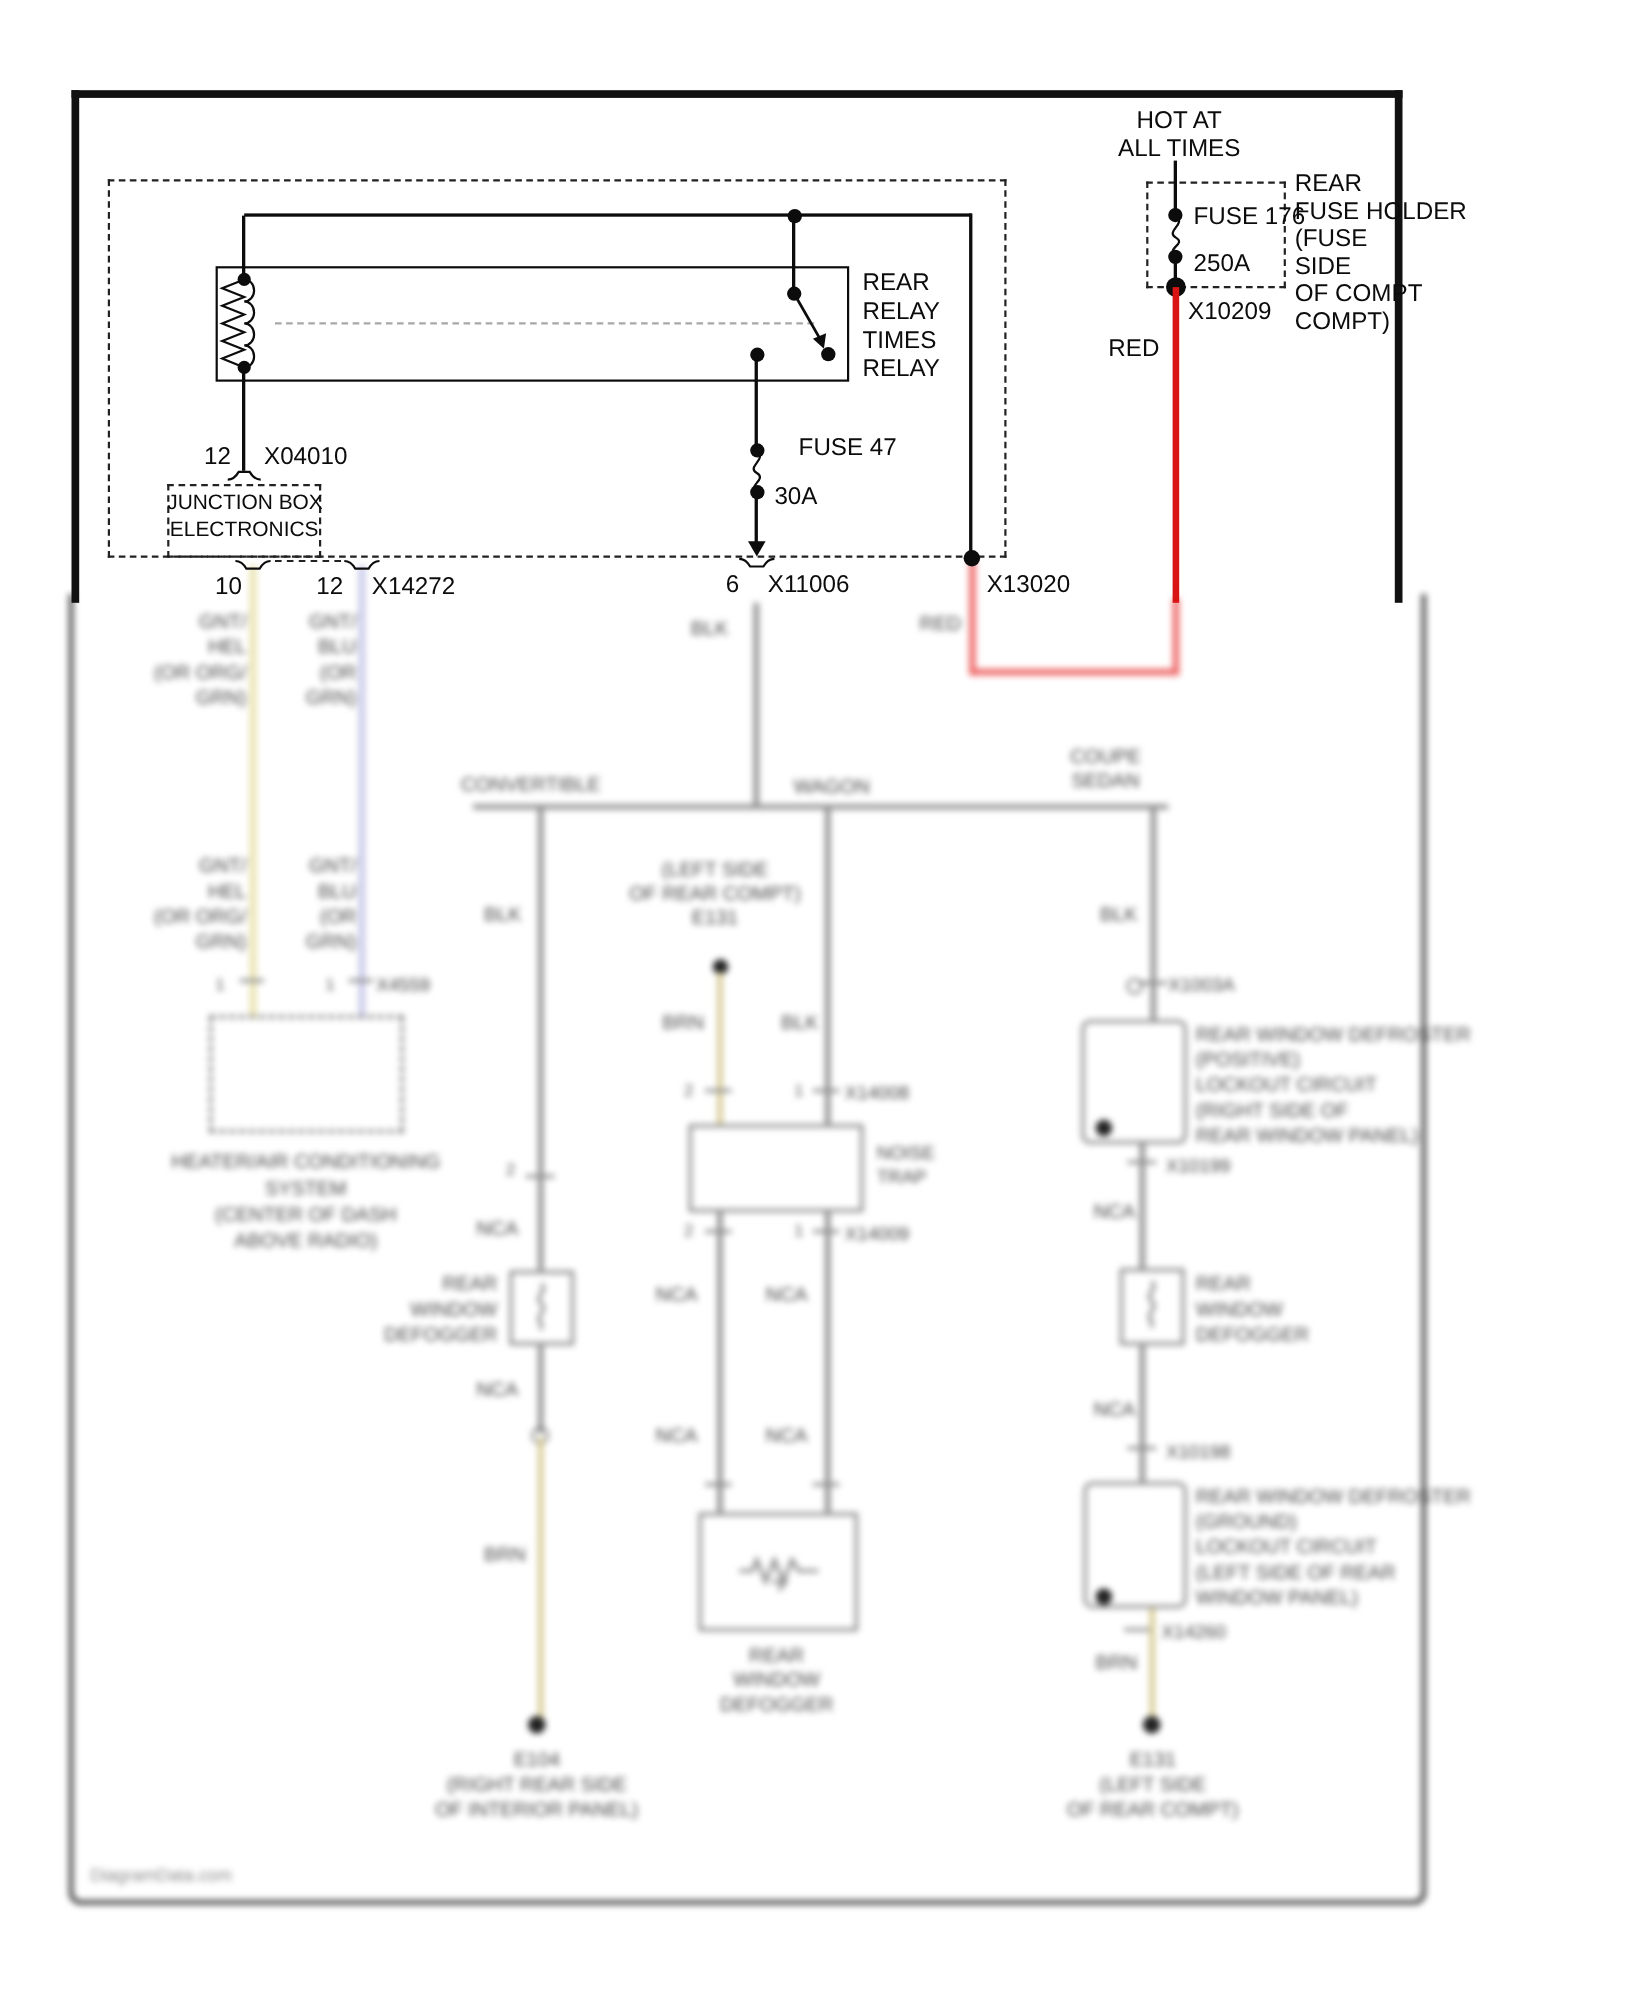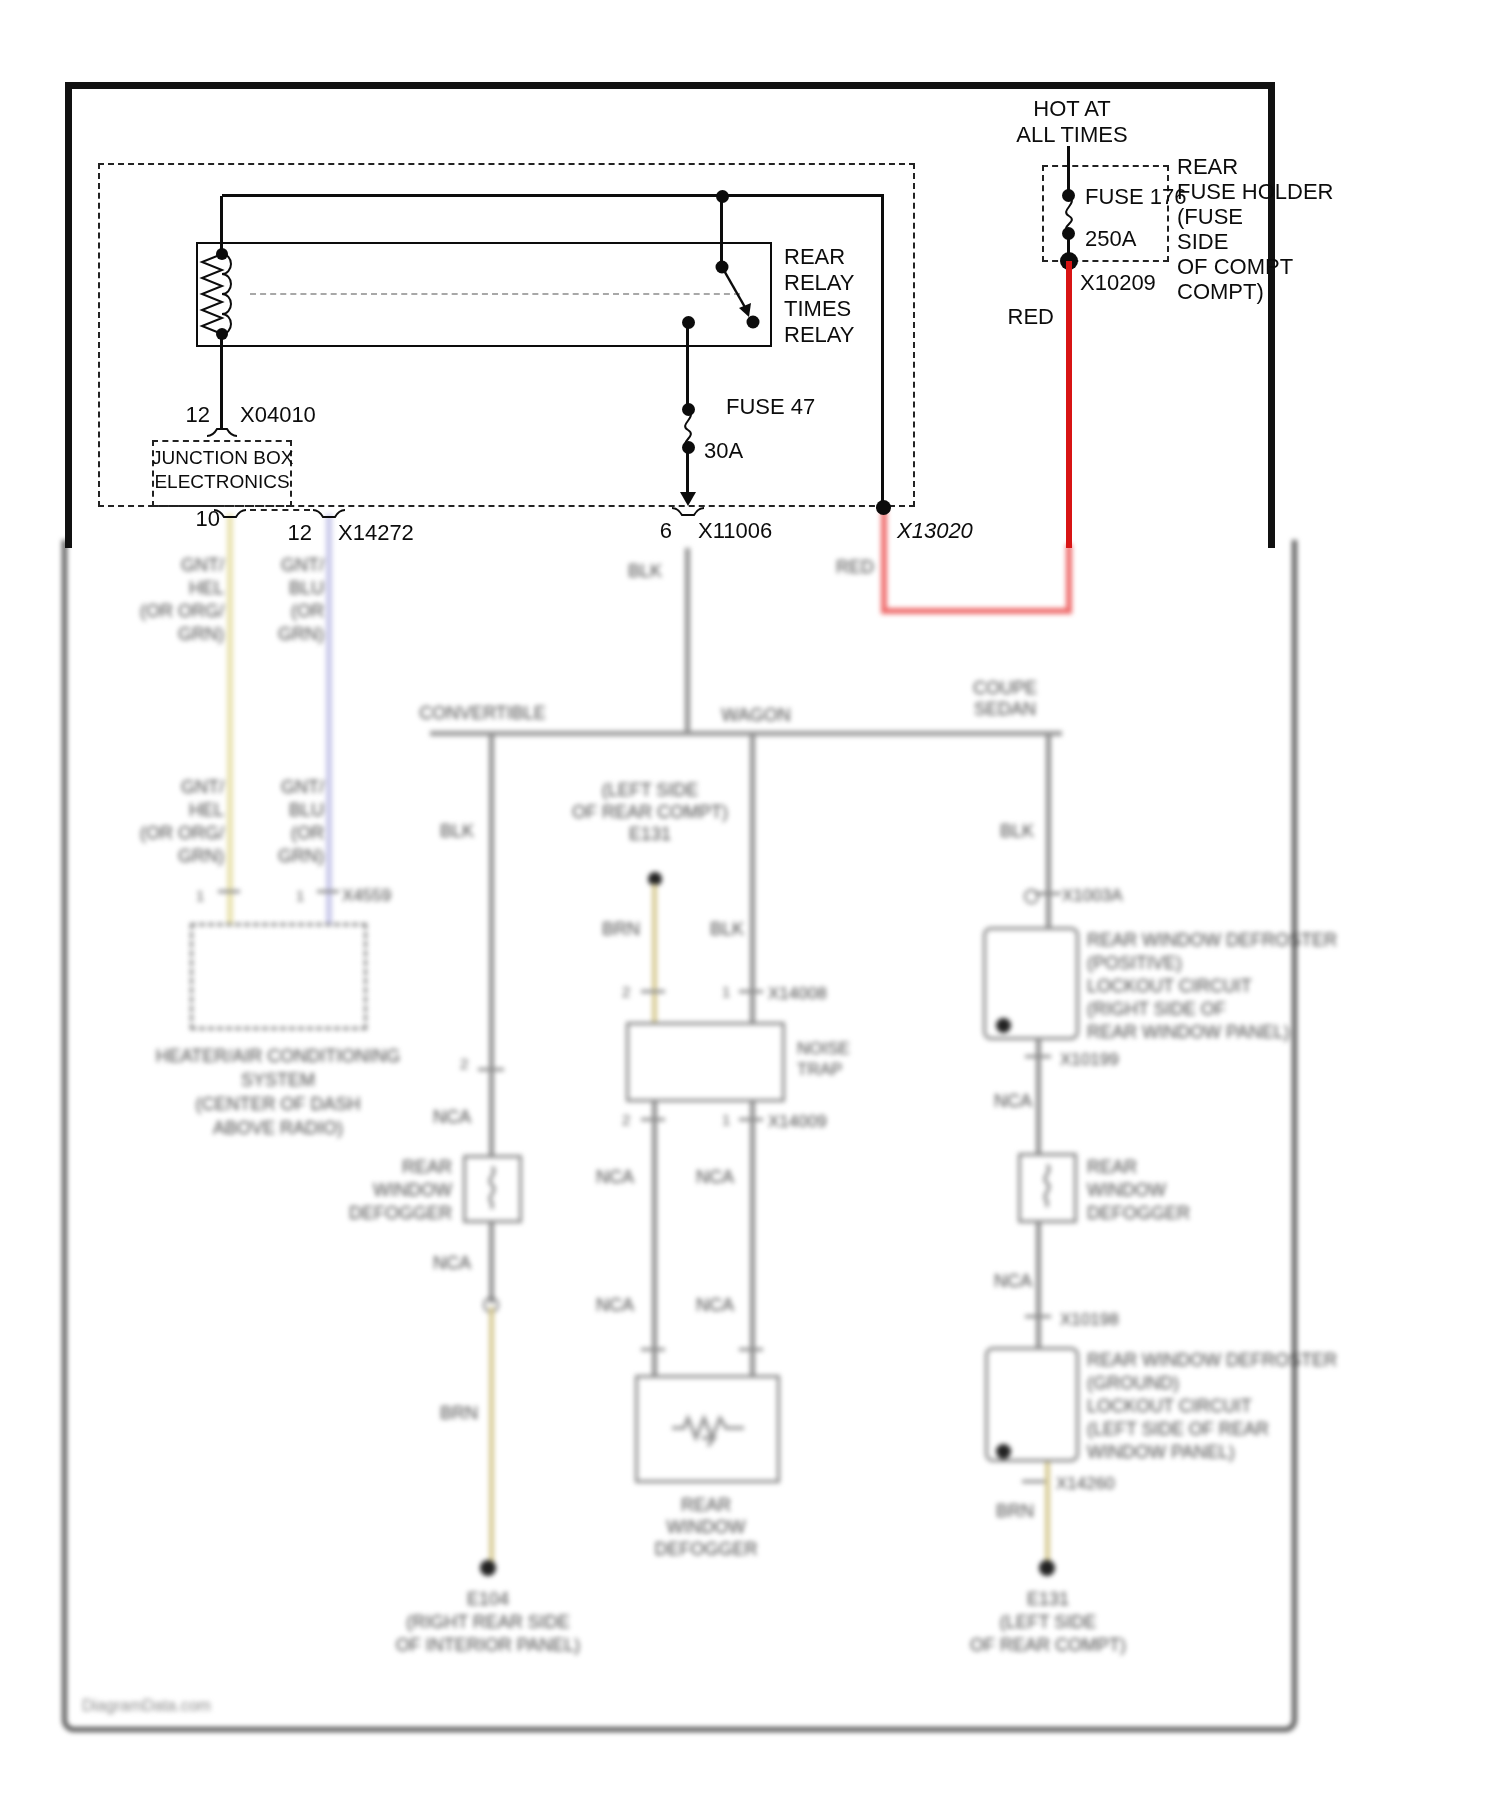--- a/index.html
+++ b/index.html
@@ -294,32 +294,32 @@
         <span>ELECTRONICS</span>
     </div>
 
     <svg style="left:212px;top:508px;" width="36" height="12" viewBox="0 0 36 12">
       <path d="M2,2 Q8,2 12,9 L24,9 Q28,2 34,2" fill="none" stroke="#0c0c0c" stroke-width="2"></path>
     </svg>
     <svg style="left:311px;top:508px;" width="36" height="12" viewBox="0 0 36 12">
       <path d="M2,2 Q8,2 12,9 L24,9 Q28,2 34,2" fill="none" stroke="#0c0c0c" stroke-width="2"></path>
     </svg>
     <div class="box" style="left:250px;top:509px;width:60px;height:0;border-top:2px dashed #222;"></div>
-    <div class="lbl right" style="left:190px;top:506px;width:30px;">10</div>
+    <div class="lbl right" style="left:190px;top:520px;width:30px;">10</div>
     <div class="lbl right" style="left:284px;top:520px;width:28px;">12</div>
     <div class="lbl" style="left:338px;top:520px;">X14272</div>
 
     <svg style="left:670px;top:506px;" width="36" height="12" viewBox="0 0 36 12">
       <path d="M2,2 Q8,2 12,9 L24,9 Q28,2 34,2" fill="none" stroke="#0c0c0c" stroke-width="2"></path>
     </svg>
     <div class="lbl right" style="left:648px;top:518px;width:24px;">6</div>
     <div class="lbl" style="left:698px;top:518px;">X11006</div>
 
     <div class="dot" style="left:876px;top:500px;width:15px;height:15px;"></div>
-    <div class="lbl" style="left:897px;top:518px;font-style:italic;">X13020</div>
+    <div class="lbl" style="left:897px;top:518px;">X13020</div>
 
     <div class="lbl center" style="left:990px;top:96px;width:164px;">
       <span>HOT AT</span>
         <span>ALL TIMES</span>
     </div>
     <div class="box" style="left:1042px;top:165px;width:127px;height:97px;border:2px dashed #222;"></div>
     <div class="wire" style="left:1067px;top:146px;width:3px;height:48px;background:#0c0c0c;"></div>
     <div class="dot" style="left:1062px;top:189px;width:13px;height:13px;"></div>
     <svg style="left:1057px;top:196px;" width="24" height="36" viewBox="0 0 24 36">
       <path d="M12,0 C22,8 2,14 12,20 C22,26 2,30 12,36" fill="none" stroke="#0c0c0c" stroke-width="2"></path>

